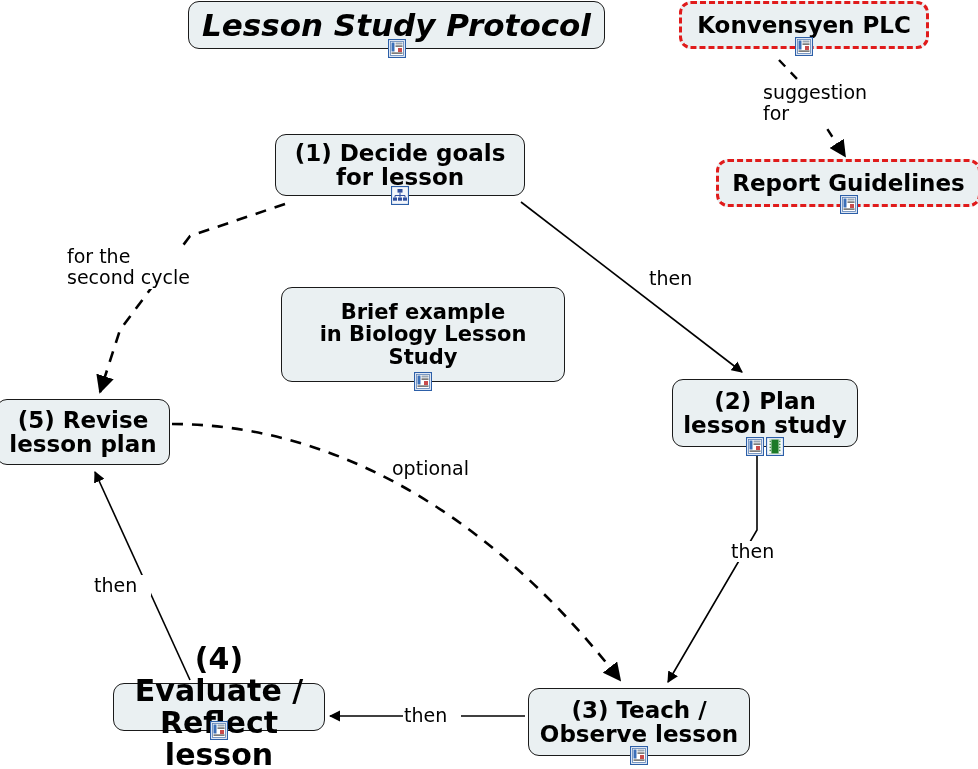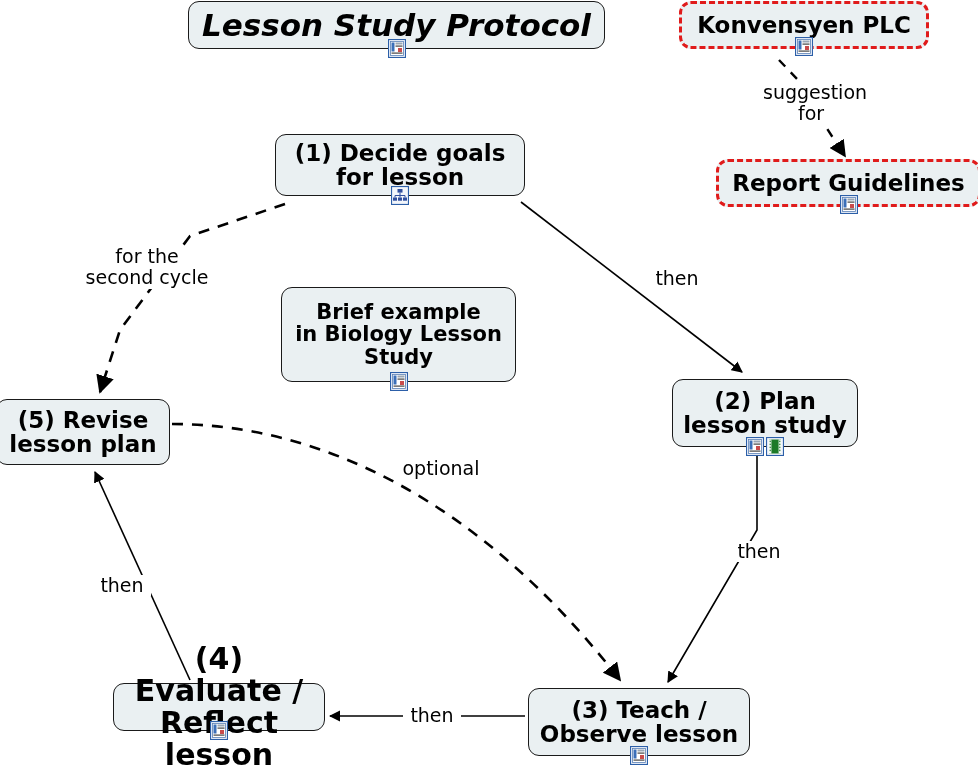--- a/index.html
+++ b/index.html
@@ -62,31 +62,30 @@
     display: block;
   }
   .elabel {
     position: absolute;
     font-family: "DejaVu Sans", sans-serif;
     font-weight: normal;
     font-size: 19px;
     color: #000000;
     background: #ffffff;
     line-height: 1.12;
-    text-align: center;
     white-space: pre-line;
     z-index: 4;
     padding: 0 1px;
   }
   
   #n-title   { left: 188px; top: 1px;   width: 417px; height: 48px; font-size: 31px; font-style: italic; }
   #n-konv    { left: 655px; top: 1px;   width: 250px; height: 48px; font-size: 23px; margin-left: 24px; }
   #n-report  { left: 716px; top: 159px; width: 265px; height: 48px; font-size: 23px; }
   #n1        { left: 275px; top: 134px; width: 250px; height: 62px; font-size: 23px; }
-  #n-brief   { left: 281px; top: 287px; width: 235px; height: 95px; font-size: 21px; }
+  #n-brief   { left: 281px; top: 287px; width: 284px; height: 95px; font-size: 21px; }
   #n5        { left: -4px;  top: 399px; width: 174px; height: 66px; font-size: 23px; }
   #n2        { left: 672px; top: 379px; width: 186px; height: 68px; font-size: 23px; }
   #n3        { left: 528px; top: 688px; width: 222px; height: 68px; font-size: 23px; }
   #n4        { left: 113px; top: 683px; width: 212px; height: 48px; font-size: 30px; justify-content: flex-end; }
 </style>
 </head>
 <body>
 
 <div id="canvas">
 

